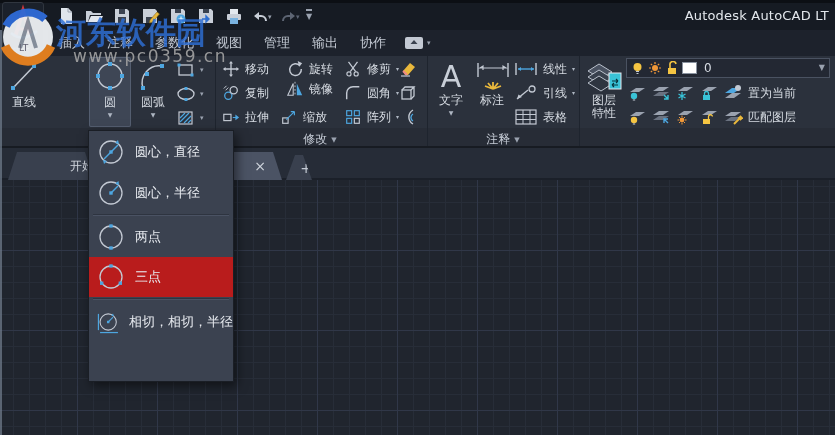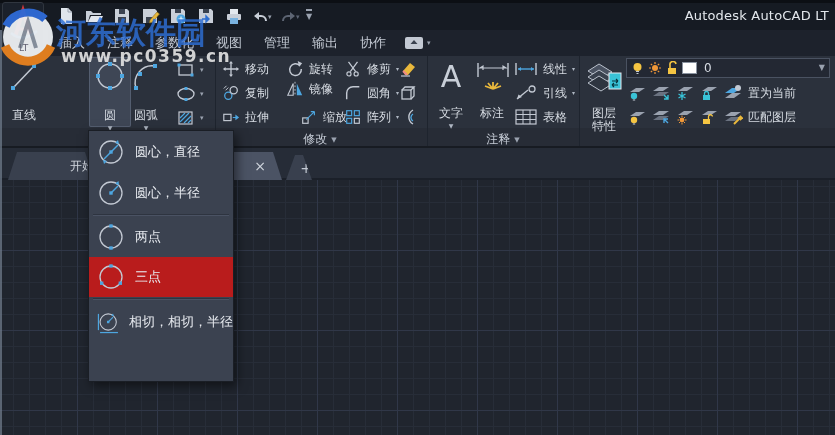--- a/index.html
+++ b/index.html
@@ -24,21 +24,21 @@
 
   
   #ribbon{left:0;top:56px;width:835px;height:92px;background:#2b313c;border-bottom:2px solid #171b22}
   .label-strip{left:0;top:72px;width:835px;height:18px;background:#272c36}
   .psep{top:0;width:1px;height:90px;background:#1e242e}
   .panel-label{top:74px;font-size:12px;color:#c6ccd6;white-space:nowrap;text-align:center}
   .panel-label .caret{font-size:7px;margin-left:4px;vertical-align:1px}
 
   .big-btn{top:1px;width:42px;height:70px;text-align:center;cursor:pointer;border-radius:2px}
   .big-btn .bicon{display:block;margin:2px auto 0;width:36px;height:36px}
-  .blabel{display:block;font-size:12px;color:#d7dce3;line-height:13px;margin-top:14px;white-space:nowrap}
+  .blabel{display:block;font-size:12px;color:#d7dce3;line-height:13px;margin-top:1px;white-space:nowrap}
   .bcaret{display:block;font-size:6px;color:#aeb6c2;margin-top:2px}
   .big-btn.open{background:#3e4655;box-shadow:inset 0 0 0 1px #545e70}
 
   .side-btn{left:176px;width:36px;height:22px;display:flex;align-items:center;gap:4px;cursor:pointer}
   .tool{height:20px;display:flex;align-items:center;gap:5px;cursor:pointer;white-space:nowrap}
   .tlabel{font-size:12px;color:#d7dce3}
   .tool .caret{font-size:6px;color:#aeb6c2}
 
   
   #layer-combo{left:626px;top:2px;width:204px;height:20px;background:#232833;border:1px solid #4a5261;display:flex;align-items:center;gap:4px;padding:0 4px;cursor:pointer}
@@ -69,21 +69,21 @@
   #circle-menu{left:88px;top:130px;width:146px;height:252px;background:#3b4250;border:1px solid #1a1e25;
     box-shadow:3px 4px 10px rgba(0,0,0,.5);z-index:40;display:flex;flex-direction:column}
   .mitem{display:flex;align-items:center;gap:7px;padding-left:7px;cursor:pointer;flex:0 0 auto}
   .mitem .mlabel{font-size:13px;color:#e9ecf1;white-space:nowrap}
   .mitem.hl{background:#b91c1c}
   .msep{height:2px;margin:1px 4px;border-top:1px solid #2e3440;border-bottom:1px solid #4a5263;flex:0 0 auto}
 
   
   #watermark{z-index:60;pointer-events:none}
   #wm-name{position:absolute;left:56px;top:13px;font-size:30px;font-weight:bold;color:#2e6fd6;opacity:.82;letter-spacing:0px;white-space:nowrap}
-  #wm-url{position:absolute;left:61px;top:46px;font-size:17px;font-weight:bold;color:#e5e5e5;opacity:.9;letter-spacing:1.5px;white-space:nowrap}
+  #wm-url{position:absolute;left:73px;top:46px;font-size:17px;font-weight:normal;color:#a3a3a3;opacity:.9;letter-spacing:1.5px;white-space:nowrap}
   #wm-logo{position:absolute;left:-2px;top:6px;opacity:.95}
 </style>
 </head>
 <body>
 
 <div id="app">
 
   <div class="abs" id="titlebar"></div>
 
   <div class="abs" id="app-button">
@@ -197,21 +197,21 @@
             <circle cx="18" cy="17" r="12" stroke="#c3c9d3" stroke-width="1.5" fill="none"></circle>
             <rect x="16" y="3" width="4" height="4" fill="#4da6e0"></rect>
             <rect x="28" y="15" width="4" height="4" fill="#4da6e0"></rect>
             <rect x="16" y="27" width="4" height="4" fill="#4da6e0"></rect>
             <rect x="4" y="15" width="4" height="4" fill="#4da6e0"></rect>
           </svg>
         </span>
       <span class="blabel">圆</span>
       <span class="bcaret">▼</span>
     </div>
-    <div class="abs big-btn" style="left:125px">
+    <div class="abs big-btn" style="left:132px">
       <span class="bicon">
         <svg width="36" height="36" viewBox="0 0 36 36">
             <path d="M8 29A17 17 0 0 1 27 7" stroke="#c3c9d3" stroke-width="1.5" fill="none"></path>
             <rect x="6" y="27" width="4" height="4" fill="#4da6e0"></rect>
             <rect x="25" y="5" width="4" height="4" fill="#4da6e0"></rect>
             <rect x="10" y="13" width="4" height="4" fill="#4da6e0"></rect>
           </svg>
         </span>
       <span class="blabel">圆弧</span>
       <span class="bcaret">▼</span>
@@ -300,21 +300,21 @@
           <path d="M4 6l3-3h9l-3 3M13 15l3-3V3" stroke="#c3c9d3" fill="none" stroke-width="1.3"></path>
         </svg>
     </div>
     <div class="abs tool" style="left:222px;top:51px">
       <svg width="18" height="18" viewBox="0 0 20 20">
           <rect x="2" y="7" width="8" height="7" stroke="#c3c9d3" fill="none" stroke-width="1.3"></rect>
           <path d="M12 10.5h6M18 10.5l-2.5-2v4z" stroke="#4da6e0" fill="#4da6e0" stroke-width="1.2"></path>
         </svg>
       <span class="tlabel">拉伸</span>
     </div>
-    <div class="abs tool" style="left:300px;top:51px">
+    <div class="abs tool" style="left:280px;top:51px">
       <svg width="18" height="18" viewBox="0 0 20 20">
           <rect x="3" y="11" width="6" height="6" stroke="#c3c9d3" fill="none" stroke-width="1.3"></rect>
           <path d="M7 13L16 4M16 4h-4M16 4v4" stroke="#4da6e0" fill="none" stroke-width="1.3"></path>
         </svg>
       <span class="tlabel">缩放</span>
     </div>
     <div class="abs tool" style="left:344px;top:51px">
       <svg width="18" height="18" viewBox="0 0 20 20">
           <rect x="3" y="3" width="5.5" height="5.5" stroke="#4da6e0" fill="none" stroke-width="1.3"></rect>
           <rect x="11.5" y="3" width="5.5" height="5.5" stroke="#4da6e0" fill="none" stroke-width="1.3"></rect>

